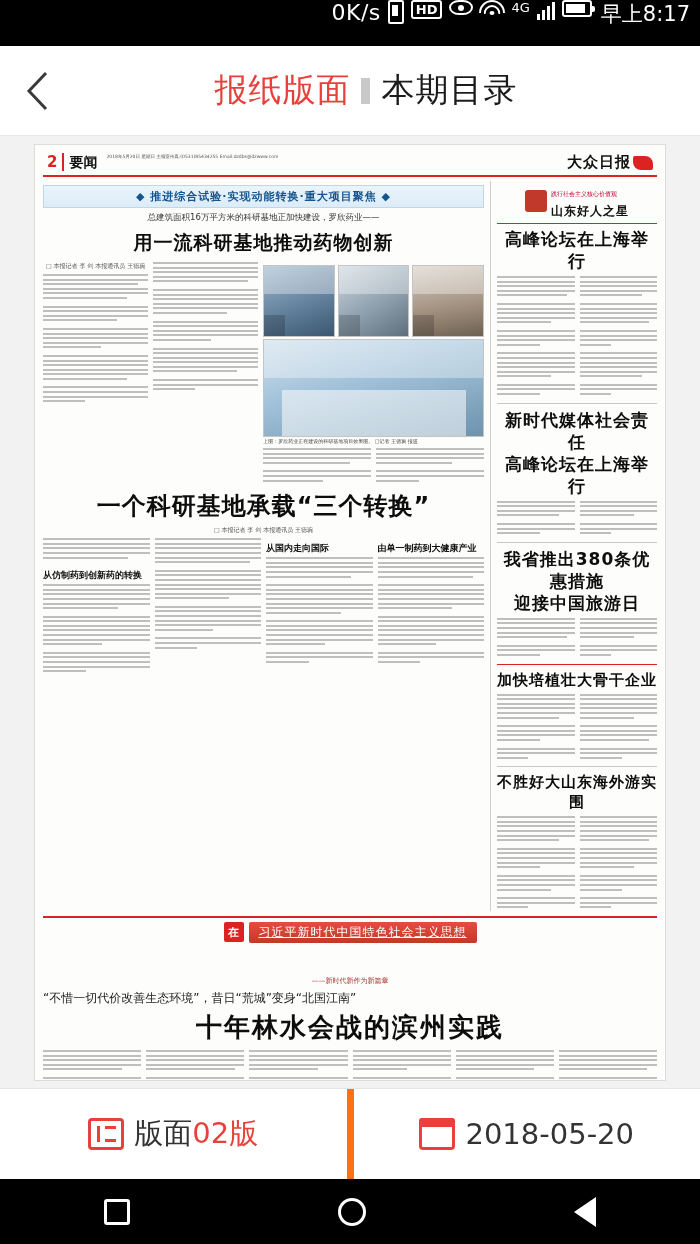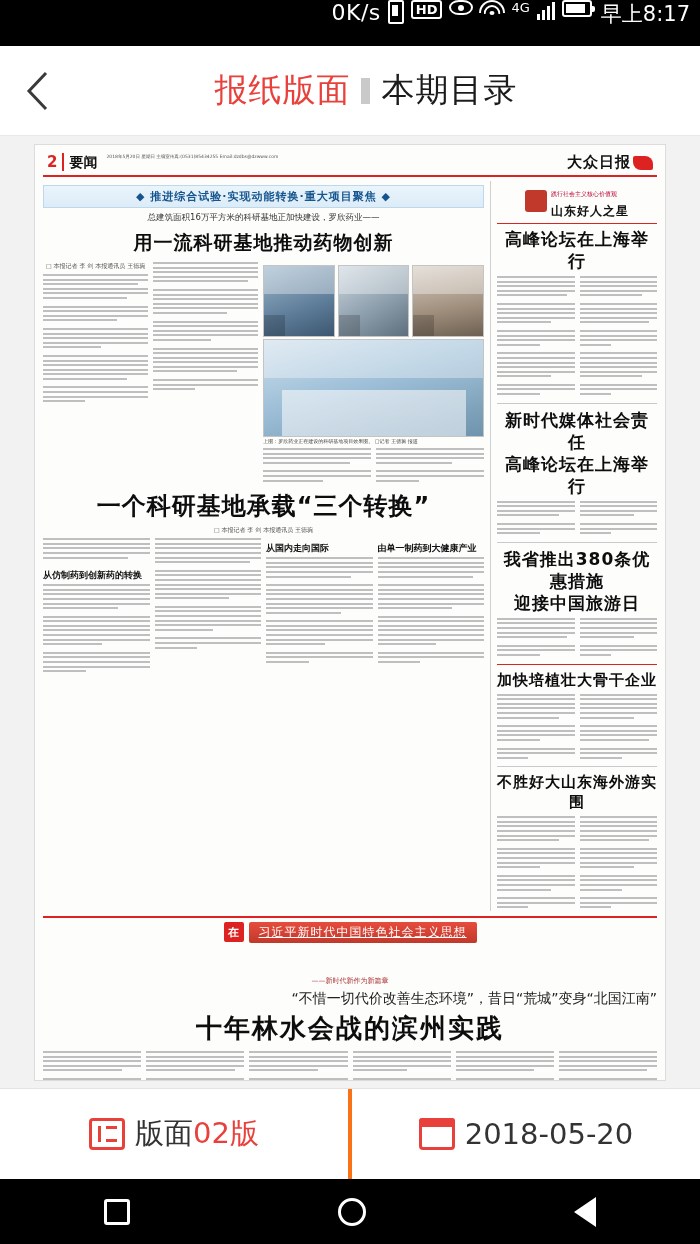--- a/index.html
+++ b/index.html
@@ -398,22 +398,22 @@
   .np-ribbon .rtext {
     background: linear-gradient(#e74c3c,#c0392b);
     color: #fff;
     font-size: 12px;
     padding: 2px 10px;
     border-radius: 2px;
     letter-spacing: 1px;
     text-decoration: underline;
   }
   .np-bquote {
-    text-align: right;
-    font-size: 14px;
+    text-align: left;
+    font-size: 12px;
     color: #222;
     margin: 3px 0;
   }
   .np-bheadline {
     text-align: center;
     font-size: 26px;
     font-weight: bold;
     letter-spacing: 2px;
     margin: 2px 0 5px 0;
     color: #0d0d0d;
@@ -435,21 +435,21 @@
     border-top: 1px solid #e4e4e4;
   }
   .footer-half {
     flex: 1;
     display: flex;
     align-items: center;
     justify-content: center;
     gap: 10px;
     height: 100%;
   }
-  .footer-half + .footer-half { border-left: 4px solid #f97316; }
+  .footer-half + .footer-half { border-left: 7px solid #f97316; }
   .fi {
     width: 36px; height: 32px;
     border: 3px solid #e8413c;
     border-radius: 4px;
     box-sizing: border-box;
     position: relative;
   }
   .fi.pages:before {
     content: "";
     position: absolute;

